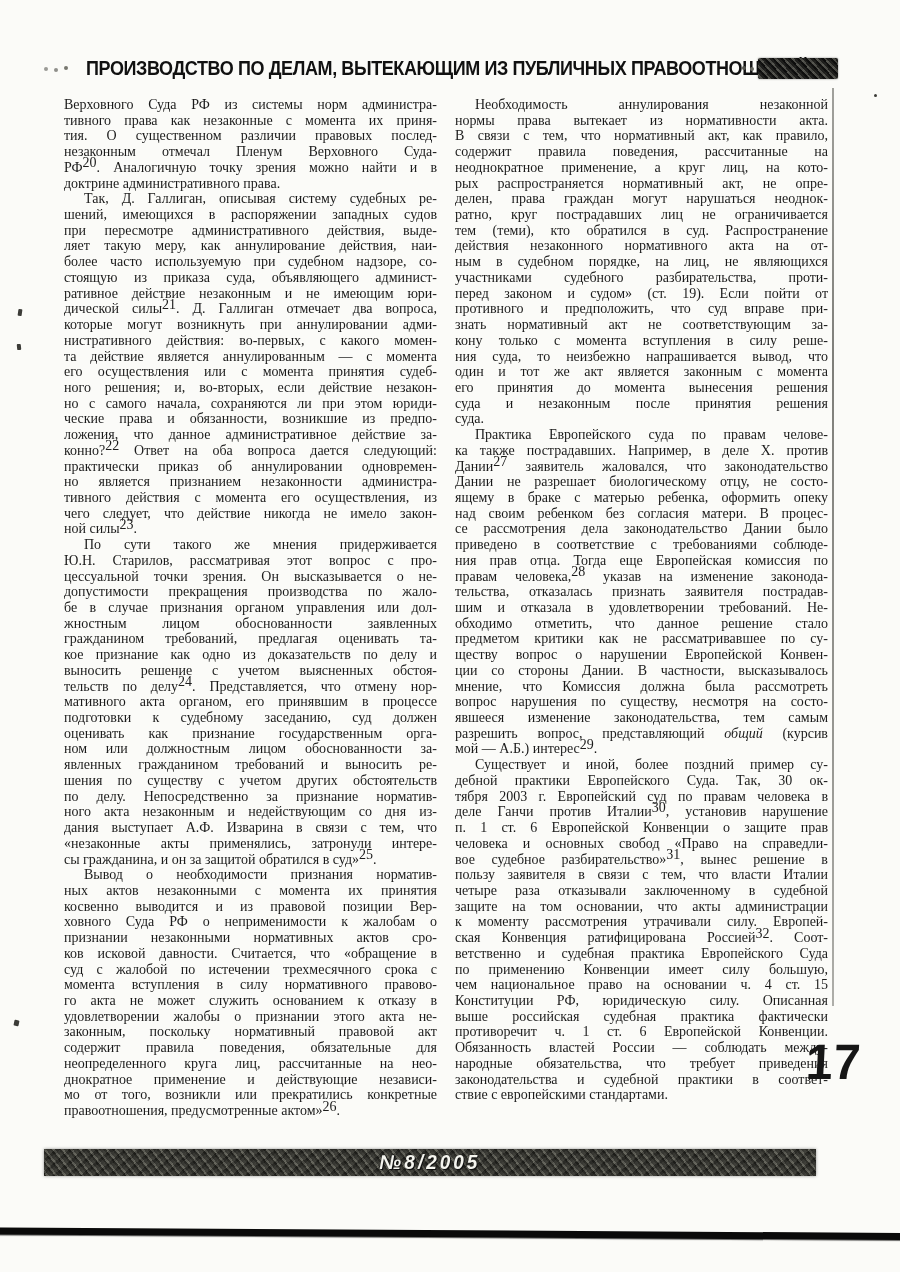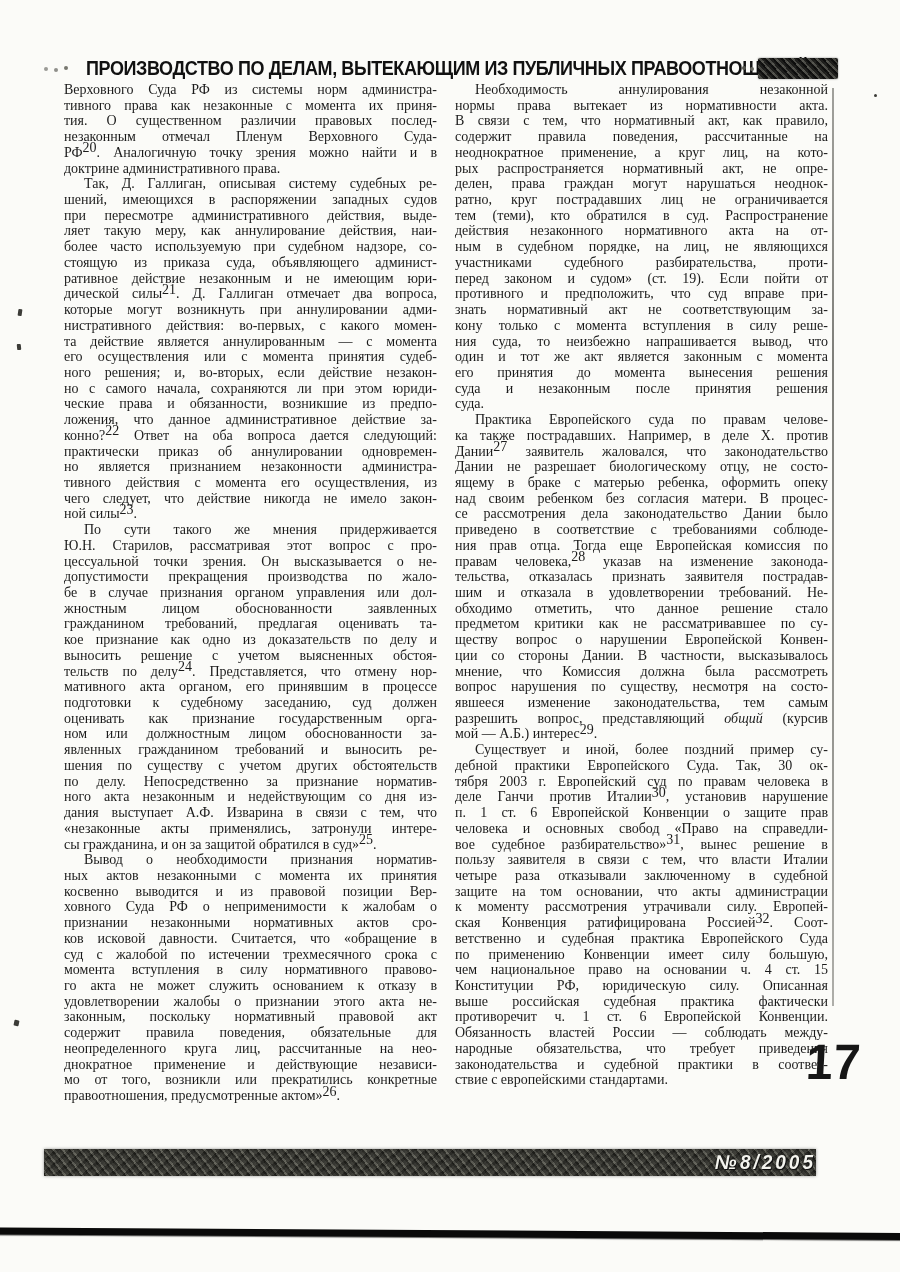--- a/index.html
+++ b/index.html
@@ -28,21 +28,21 @@
   .hdr-smudge{
     position:absolute;left:758px;top:4px;width:80px;height:21px;
     background:
       repeating-linear-gradient(47deg, rgba(10,10,10,.85) 0 2px, rgba(90,90,84,.7) 2px 4px, rgba(30,30,28,.9) 4px 6px),
       repeating-linear-gradient(-38deg, #2b2b28 0 3px, #4c4c46 3px 5px, #1c1c1a 5px 8px);
     border-radius:2px;
     box-shadow:0 0 2px rgba(0,0,0,.5);
   }
 
   
-  .col{position:absolute;top:82px;width:373px;color:#1b1b1b;
+  .col{position:absolute;top:97px;width:373px;color:#1b1b1b;
     font-size:14px;line-height:15.72px;letter-spacing:0;}
   .col-left{left:64px;}
   .col-right{left:455px;}
   .paragraph{margin:0;}
   .line{text-align:justify;text-align-last:justify;white-space:normal;}
   .line.last{text-align-last:left;}
   .line.indent{text-indent:20px;}
   .line i{font-style:italic;}
   .line sup{font-size:14px;line-height:0;position:relative;top:-4.5px;vertical-align:baseline;}
 
@@ -63,21 +63,21 @@
     transform:skewX(-3deg) scaleY(1.04);
     letter-spacing:1px;
   }
 
   
   .footer-band{
     position:absolute;left:44px;top:1149px;width:772px;height:27px;
     background:
       repeating-linear-gradient(52deg, rgba(15,15,12,.55) 0 2px, rgba(120,120,110,.35) 2px 4px, rgba(40,40,36,.55) 4px 7px),
       repeating-linear-gradient(-41deg, #4a4a44 0 3px, #2e2e2a 3px 6px, #5a5a52 6px 9px);
-    display:flex;align-items:center;justify-content:flex-end;
+    display:flex;align-items:center;justify-content:center;
     box-shadow:0 0 3px rgba(0,0,0,.4);
   }
   .footer-issue{
     font-family:"Liberation Sans","DejaVu Sans",sans-serif;
     font-weight:700;font-style:italic;font-size:19px;color:#f4f4ee;
     letter-spacing:3px;
     text-shadow:0 0 1px #000, 1px 1px 0 #111;
     transform:scaleY(1.05);
   }
   .bottom-rule{

